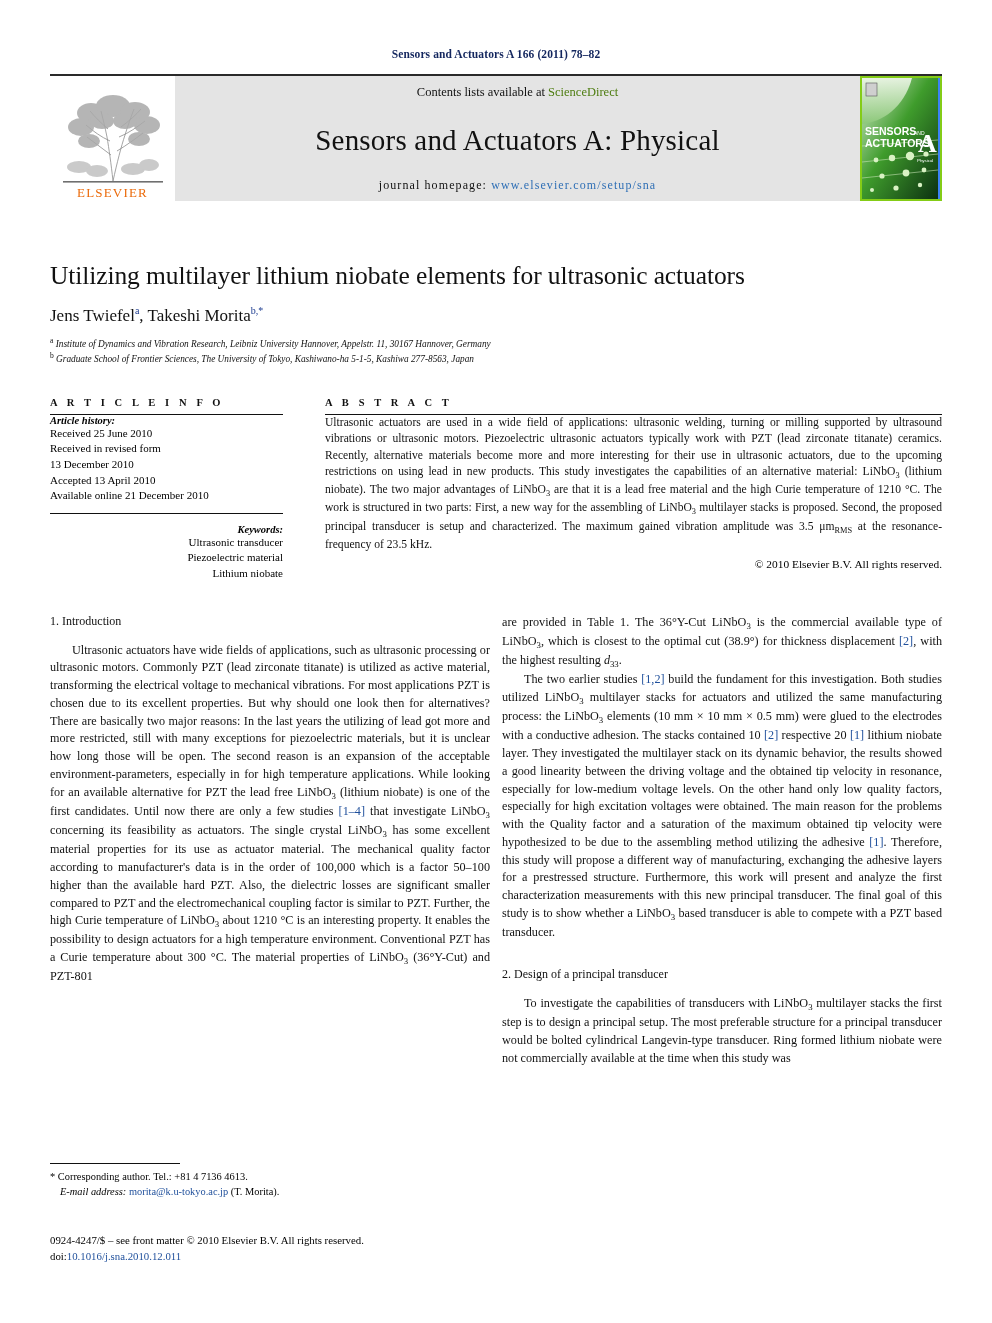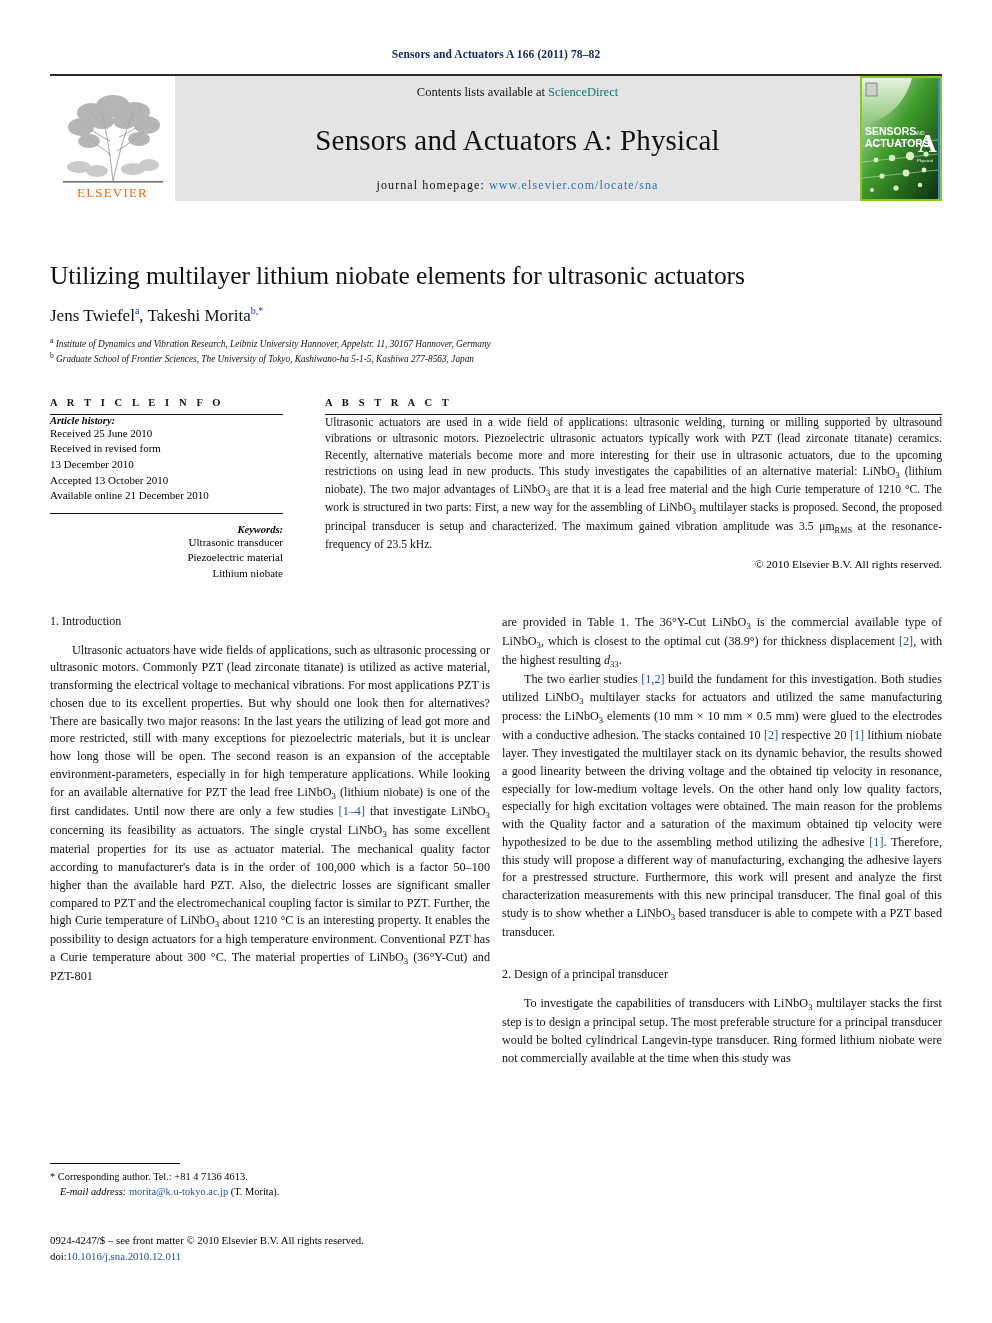--- a/index.html
+++ b/index.html
@@ -68,21 +68,21 @@
     justify-content: space-between;
     align-items: center;
     padding: 9px 0 8px 0;
     box-sizing: border-box;
   }
   .contents-line {
     font-size: 12.5px;
     color: #111;
   }
   .contents-line .sd {
-    color: #0f766e;
+    color: #4d7c0f;
   }
   .journal-title {
     font-size: 29px;
     letter-spacing: 0.2px;
     color: #111;
     font-weight: normal;
     margin: 2px 0 0 0;
   }
   .homepage-line {
     font-size: 12px;
@@ -283,21 +283,21 @@
       <div class="elsevier-word">ELSEVIER</div>
     </div>
 
     <div class="banner-center">
       <div class="contents-line">
         <span>Contents lists available at </span><span class="sd">ScienceDirect</span>
       </div>
       <div class="journal-title">Sensors and Actuators A: Physical</div>
       <div class="homepage-line">
         <span>journal homepage:</span>
-        <span class="url">www.elsevier.com/locate/sna</span>
+        <span class="url">www.elsevier.com/setup/sna</span>
       </div>
     </div>
 
     <div class="banner-cover">
       <svg width="76" height="123" viewBox="0 0 76 123">
         <defs>
           <linearGradient id="cg" x1="0" y1="0" x2="1" y2="1">
             <stop offset="0%" stop-color="#d8ecd0"></stop>
             <stop offset="45%" stop-color="#3f9c2c"></stop>
             <stop offset="100%" stop-color="#0b2f10"></stop>
@@ -349,21 +349,21 @@
 
   <div class="info-abstract">
 
     <div class="col-info">
       <div class="sec-head">A R T I C L E    I N F O</div>
       <div class="rule">
         <div class="hist-label">Article history:</div>
         <div class="info-line">Received 25 June 2010</div>
         <div class="info-line">Received in revised form</div>
         <div class="info-line">13 December 2010</div>
-        <div class="info-line">Accepted 13 October 2010</div>
+        <div class="info-line">Accepted 13 April 2010</div>
         <div class="info-line">Available online 21 December 2010</div>
       </div>
       <div class="rule-thick">
         <div class="kw-label">Keywords:</div>
         <div class="info-line">Ultrasonic transducer</div>
         <div class="info-line">Piezoelectric material</div>
         <div class="info-line">Lithium niobate</div>
       </div>
     </div>
 

